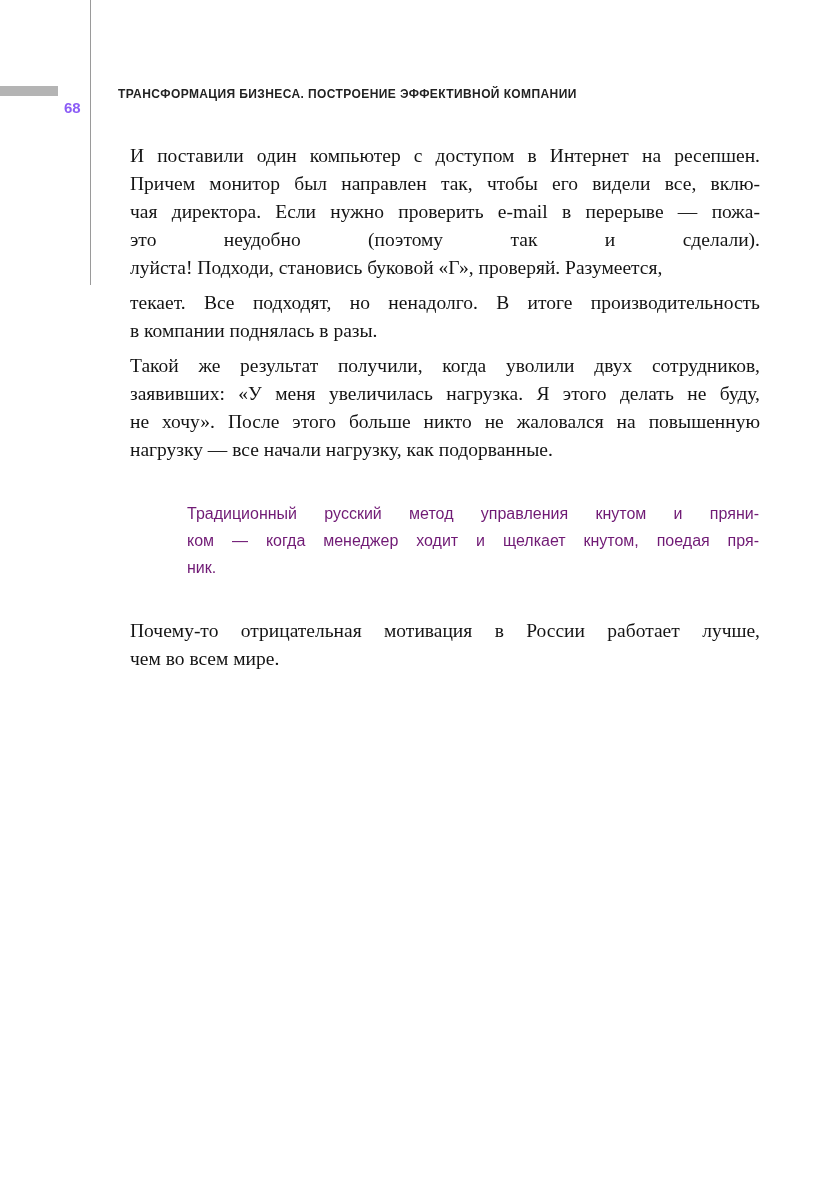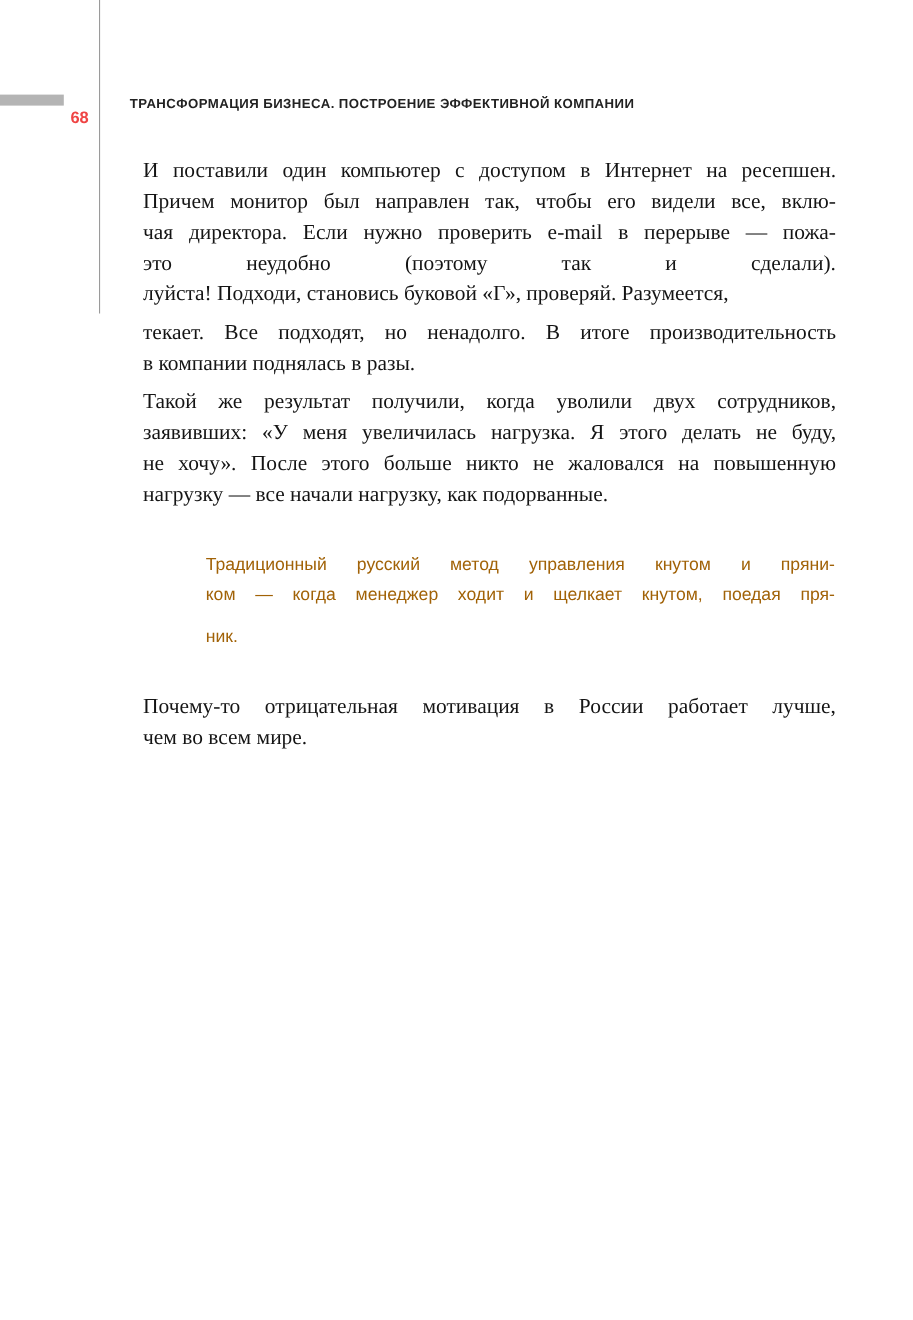--- a/index.html
+++ b/index.html
@@ -20,21 +20,21 @@
     height: 10px;
     background: #b4b4b4;
   }
   .page-number {
     position: absolute;
     left: 64px;
     top: 99px;
     font-family: "Liberation Sans", sans-serif;
     font-weight: bold;
     font-size: 15px;
-    color: #ef4444;
+    color: #8b5cf6;
   }
   .running-head {
     position: absolute;
     left: 118px;
     top: 87px;
     font-family: "Liberation Sans", sans-serif;
     font-size: 12px;
     font-weight: 600;
     letter-spacing: 0.4px;
     color: #222222;
@@ -58,24 +58,24 @@
   }
   .para { margin: 0 0 7px 0; }
   .para .line { text-align: justify; text-align-last: justify; }
   .para .line:last-child { text-align-last: left; }
   .quote {
     margin: 36px 0 0 57px;
     width: 572px;
     font-family: "Liberation Sans", sans-serif;
     font-size: 16px;
     line-height: 27px;
-    color: #a16207;
+    color: #701a75;
   }
   .quote .line { text-align: justify; text-align-last: justify; }
-  .quote .line:last-child { text-align-last: left; margin-top: 12px; }
+  .quote .line:last-child { text-align-last: left; }
   .closing { margin-top: 36px; }
 </style>
 </head>
 <body>
 
 <div class="page">
 
   <div class="header-bar"></div>
 
   <div class="page-number">68</div>

